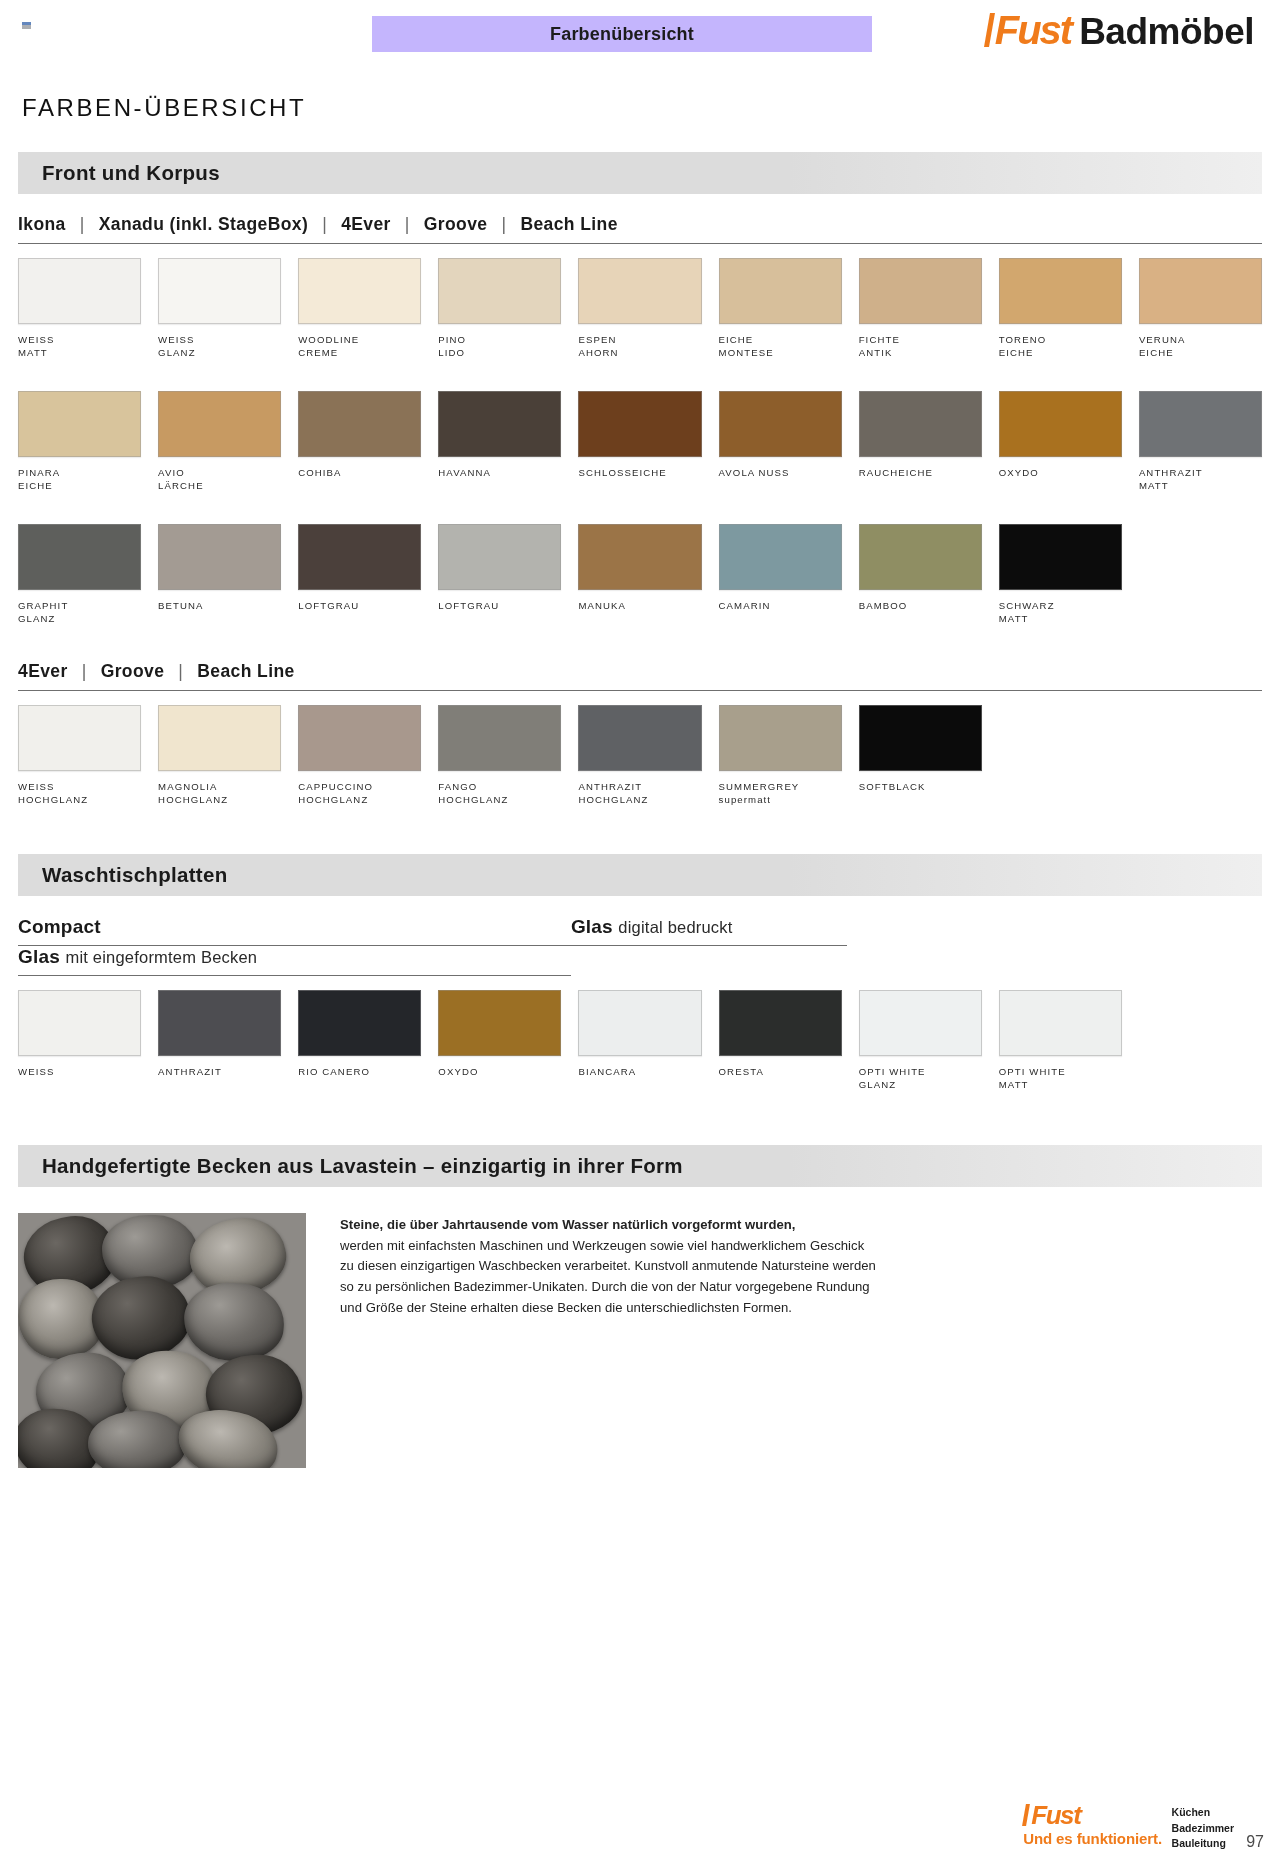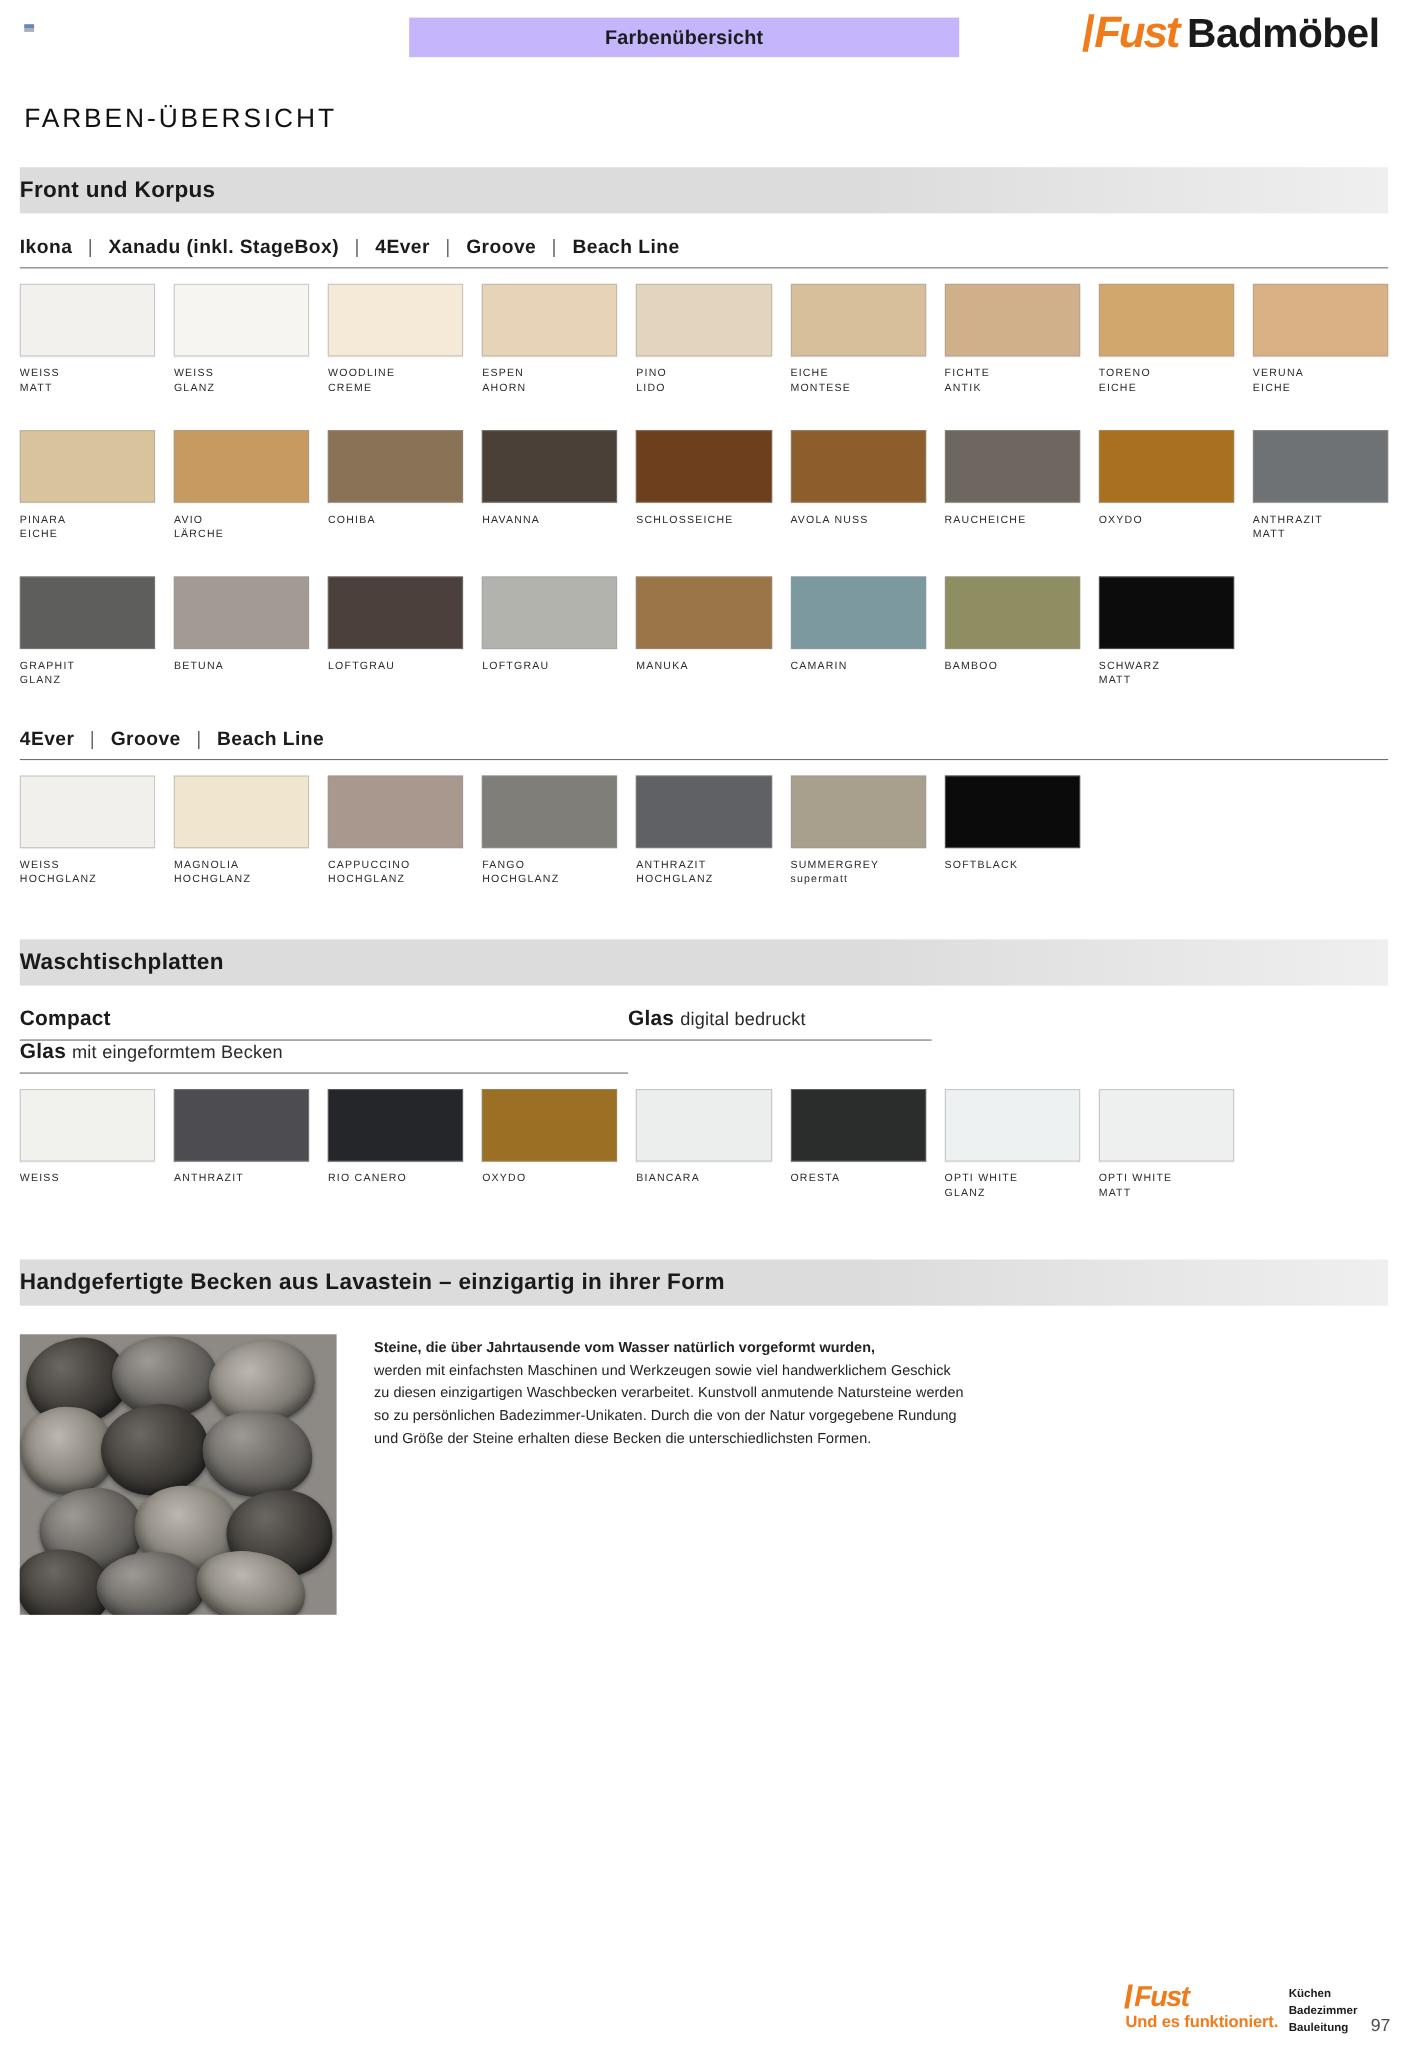--- a/index.html
+++ b/index.html
@@ -67,21 +67,21 @@
     letter-spacing: 2.6px;
     color: #111;
   }
 
   
   .section-bar {
     margin: 30px 18px 0 18px;
     height: 42px;
     background: linear-gradient(to right, #dcdcdc 0%, #dcdcdc 62%, #efefef 100%);
     display: flex; align-items: center;
-    padding-left: 0;
+    padding-left: 24px;
   }
   .section-bar span {
     font-size: 20.5px; font-weight: bold; letter-spacing: .3px;
   }
 
   
   .collection-row {
     margin: 20px 18px 0 18px;
     padding-bottom: 8px;
     border-bottom: 1.4px solid #6f6f6f;
@@ -254,28 +254,28 @@
       <div class="swatch-chip" style="background: rgb(246, 245, 242);"></div>
       <div class="swatch-name">WEISS
 GLANZ</div>
     </div>
     <div class="swatch-cell">
       <div class="swatch-chip" style="background: rgb(244, 234, 215);"></div>
       <div class="swatch-name">WOODLINE
 CREME</div>
     </div>
     <div class="swatch-cell">
+      <div class="swatch-chip" style="background: rgb(227, 213, 189);"></div>
+      <div class="swatch-name">PINO
+LIDO</div>
+    </div>
+    <div class="swatch-cell">
       <div class="swatch-chip" style="background: rgb(231, 212, 184);"></div>
       <div class="swatch-name">ESPEN
 AHORN</div>
-    </div>
-    <div class="swatch-cell">
-      <div class="swatch-chip" style="background: rgb(227, 213, 189);"></div>
-      <div class="swatch-name">PINO
-LIDO</div>
     </div>
     <div class="swatch-cell">
       <div class="swatch-chip" style="background: rgb(215, 191, 155);"></div>
       <div class="swatch-name">EICHE
 MONTESE</div>
     </div>
     <div class="swatch-cell">
       <div class="swatch-chip" style="background: rgb(207, 176, 138);"></div>
       <div class="swatch-name">FICHTE
 ANTIK</div>

